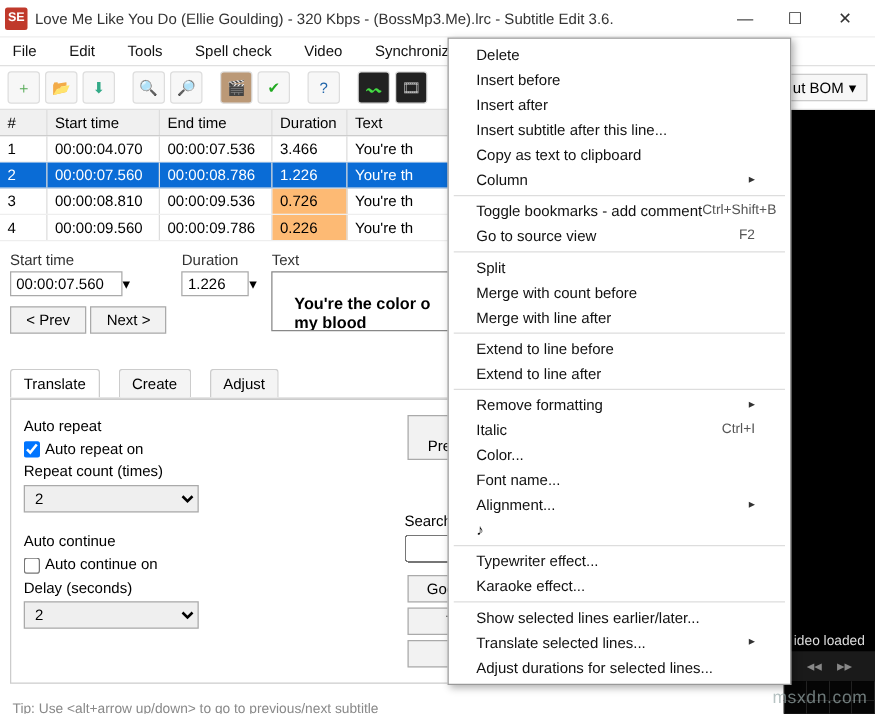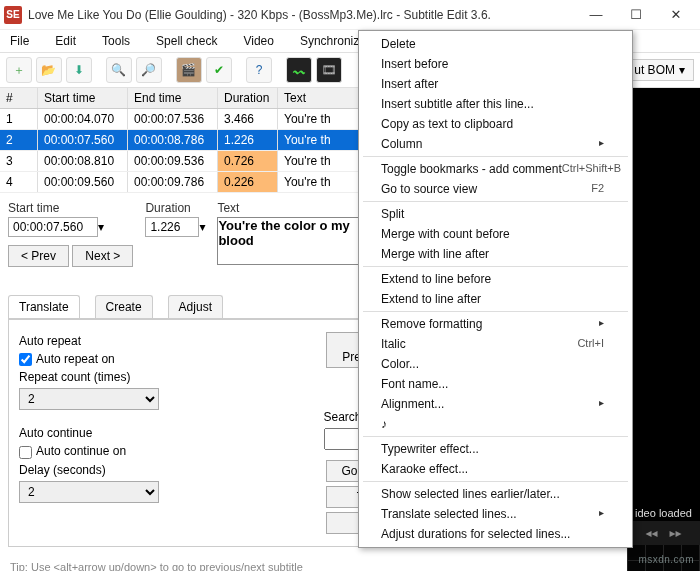--- a/index.html
+++ b/index.html
@@ -19,42 +19,42 @@
   .right { flex: 1; background: #000; position: relative; }
   .subhead { display: flex; background: #f0f0f0; border-bottom: 1px solid #ccc; font-weight: 500; }
   .subhead div, .subrow div { padding: 3px 6px; border-right: 1px solid #ddd; overflow: hidden; white-space: nowrap; }
   .col-n { width: 38px; } .col-t { width: 90px; } .col-d { width: 60px; } .col-x { flex: 1; }
   .subrow { display: flex; border-bottom: 1px solid #eee; }
   .sel { background: #0a6cd6; color: #fff; }
   .warn { background: #fdba74; }
   .edit-area { display: flex; gap: 12px; padding: 8px; }
   .fld label { color: #333; display:block; margin-bottom:2px;}
   .fld input, select { border: 1px solid #aaa; padding: 2px 4px; }
-  .txtbox { border: 1px solid #888; width: 160px; height: 48px; padding: 0; font-weight: bold; font-family: Arial; font-size: 13px; overflow:hidden;}
+  .txtbox { border: 1px solid #888; width: 160px; height: 48px; padding: 17px; font-weight: bold; font-family: Arial; font-size: 13px; overflow:hidden;}
   .navbtns { margin-top: 8px; }
   .btn { border: 1px solid #aaa; background: #f2f2f2; padding: 3px 12px; display: inline-block; }
   .tabs { display: flex; border-bottom: 1px solid #ccc; margin: 4px 8px 0; }
   .tab { padding: 4px 10px; border: 1px solid #ccc; border-bottom: none; background: #f4f4f4; margin-right: 15px; border-radius: 3px 3px 0 0;}
   .tab.active { background: #fff; }
   .panel { border: 1px solid #ccc; margin: 0 8px 8px; padding: 10px; display: flex; gap: 20px; }
   .panel label { display: block; margin: 4px 0; }
   .panel .btn { width: 100px; text-align:center; margin: 2px;}
   .panel .col { flex:1;}
   .search-col .btn { width: 80px;}
   .tip { color:#888; padding: 6px 10px; font-size:11px;}
   .ctxmenu { position: absolute; left: 358px; top: 30px; width: 275px; background: #fff; border: 1px solid #999; box-shadow: 2px 2px 6px rgba(0,0,0,0.3); padding: 3px 0; z-index: 50; }
   .ctxmenu .mi { padding: 3px 28px 3px 22px; display: flex; justify-content: space-between; color: #111; white-space: nowrap;}
   .ctxmenu .mi .sc { color:#555; font-size:11px;}
   .ctxmenu hr { border: none; border-top: 1px solid #ddd; margin: 2px 4px; }
   .ctxmenu .arrow::after { content:"▸"; font-size:10px; color:#333;}
   .vp-text { position:absolute; bottom:60px; width:100%; text-align:center; color:#ddd; font-size:11px;}
   .vp-ctrl { position:absolute; bottom:34px; width:100%; height:24px; background:#1a1a1a; display:flex; align-items:center; justify-content:center; color:#888; font-size:11px; gap:12px;}
   .wave { position:absolute; bottom:0; width:100%; height:34px; background:#050505; background-image: repeating-linear-gradient(90deg,#222 0,#222 1px,transparent 1px,transparent 18px), repeating-linear-gradient(0deg,#222 0,#222 1px,transparent 1px,transparent 18px);}
   input[type=checkbox]{ vertical-align:middle; margin-right:4px;}
-  .watermark{position:absolute;right:6px;bottom:6px;color:#9aa;font-size:10px;letter-spacing:.5px;opacity:.7;}
+  .watermark{position:absolute;right:6px;bottom:6px;color:#9aa;font-size:14px;letter-spacing:.5px;opacity:.7;}
 </style>
 </head>
 <body>
 
 <div class="titlebar">
   <div class="app-icon">SE</div>
   <div class="titlebar-title">Love Me Like You Do (Ellie Goulding) - 320 Kbps - (BossMp3.Me).lrc - Subtitle Edit 3.6.</div>
   <div class="winbtn">—</div>
   <div class="winbtn">☐</div>
   <div class="winbtn">✕</div>

